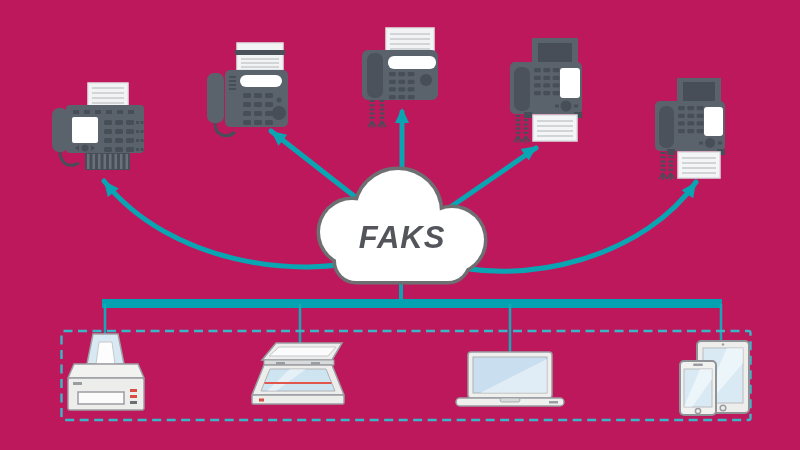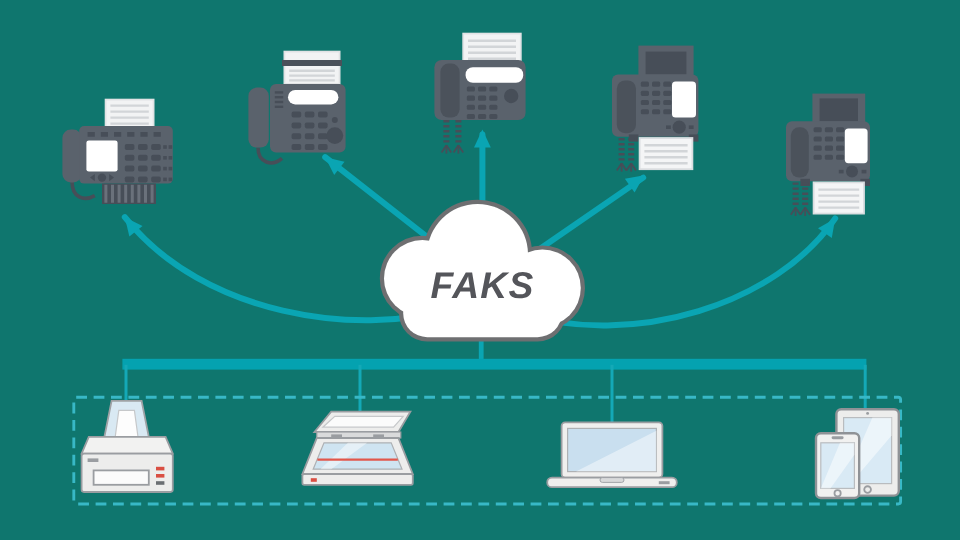--- a/index.html
+++ b/index.html
@@ -1,16 +1,16 @@
 <!DOCTYPE html>
 <html><head>
 <meta charset="utf-8">
 <style>
   html,body{margin:0;padding:0;background:#fff;}
-  .stage{position:relative;width:800px;height:450px;background:#0f766e;overflow:hidden;
+  .stage{position:relative;width:800px;height:450px;background:#be185d;overflow:hidden;
          font-family:"Liberation Sans",sans-serif;}
   .stage svg{position:absolute;left:0;top:0;}
   .cloud-label{font-family:"Liberation Sans",sans-serif;font-weight:700;font-style:italic;
                font-size:31px;letter-spacing:1px;fill:#54555A;text-anchor:middle;}
 </style>
 </head>
 <body>
 
 <div class="stage">
 <svg width="800" height="450" viewBox="0 0 800 450">

